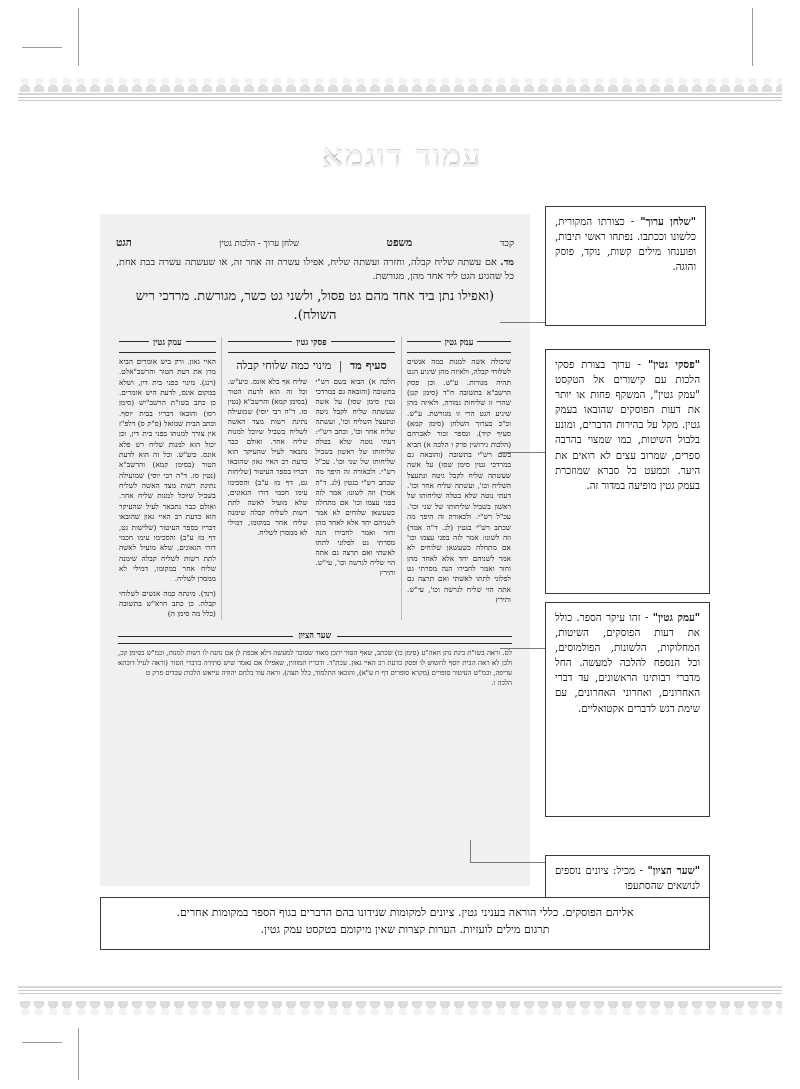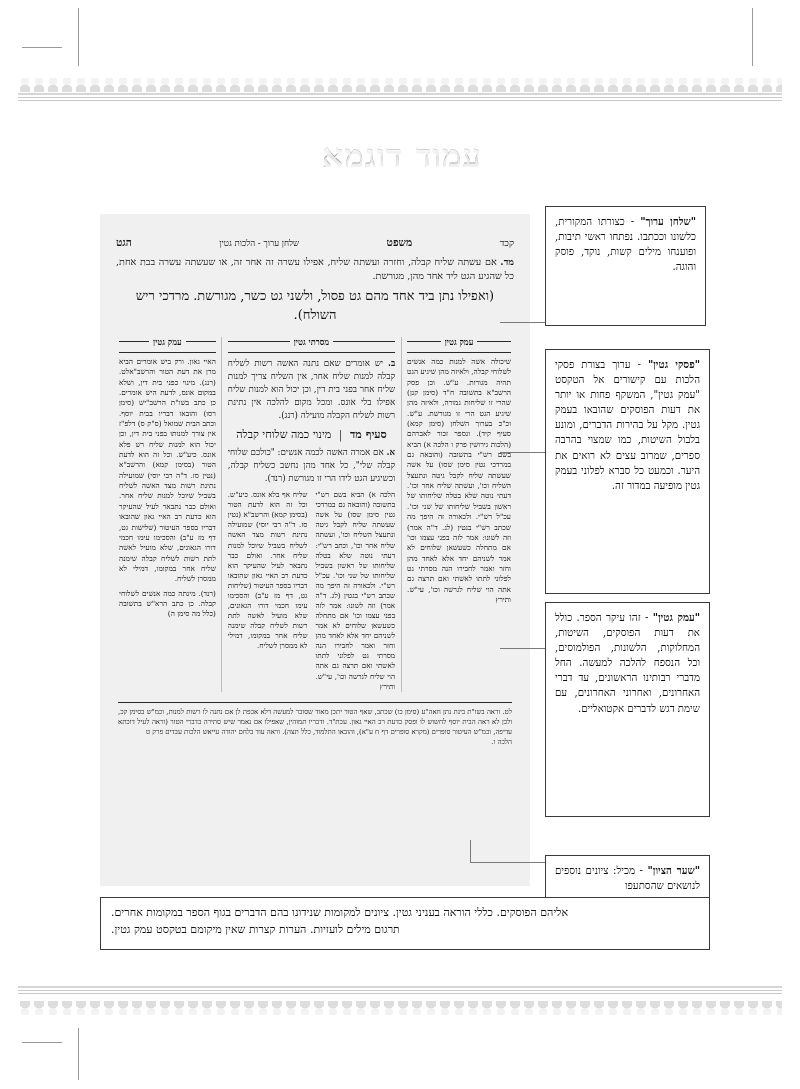--- a/index.html
+++ b/index.html
@@ -106,21 +106,21 @@
     font-family:"DejaVu Serif","Liberation Serif",serif;
     font-size:10.2px;line-height:1.48;color:#111;
     padding:7px 9px;box-sizing:border-box;
   }
   .callout b{font-weight:bold;}
   #callout-shulchan-aruch{left:545px;top:206px;width:161px;height:120px;}
   #callout-piskei-gitin{left:545px;top:349px;width:165px;height:245px;}
   #callout-omek-gitin{left:545px;top:602px;width:165px;height:215px;}
   #callout-shaar-hatziyun{left:545px;top:855px;width:165px;height:70px;border-bottom:none;}
   #callout-bottom{left:100px;top:897px;width:610px;height:53px;border:1px solid #3a3a3a;
-     text-align:left;font-size:11px;line-height:1.5;padding:7px 10px;}
+     text-align:center;font-size:11px;line-height:1.5;padding:7px 10px;}
 
   
   .leader{position:absolute;background:#7a7a7a;}
   .leader.h{height:1px;}
   .leader.v{width:1px;}
 </style>
 </head>
 <body>
 
 <div class="crop v" style="left:78px;top:8px;height:58px;"></div>
@@ -174,40 +174,32 @@
             <span class="rule"></span>
           </div>
         </div>
         <div class="micro">שיכולה אשה למנות כמה אנשים לשלוחי קבלה, ולאיזה מהן שיגיע הגט תהיה מגורות. ע"ש. וכן פסק הרשב"א בתשובה ח"ד (סימן קנן) שהרי זו שליחות גמורה, ולאיזה מהן שיגיע הגט הרי זו מגורשת. ע"ש. וכ"כ בערוך השלחן (סימן קמא) סעיף קיד). ונספר זכור לאברהם (הלכות גירושין פרק ו הלכה א) הביא בשם רש"י בתשובה (והובאה גם במרדכי גטין סימן שסו) על אשה שעשתה שליח לקבל גיטה ונתעצל השליח וכו', ועשתה שליח אחר וכו'. דעתי נוטה שלא בטלה שליחותו של ראשון בשביל שליחותו של שני וכו'. עכ"ל רש"י. ולכאורה זה היפך מה שכתב רש"י בגטין (לג. ד"ה אמר) וזה לשונו: אמר לזה בפני עצמו וכו' אם מתחלה כשעשאן שלוחים לא אמר לשניהם יחד אלא לאחד מהן וחזר ואמר לחבירו הנה מסרתי גט לפלוני לתתו לאשתי ואם תרצה גם אתה הוי שליח לגרשה וכו', עי"ש. ותירץ</div>
       </div>
 
       <div class="col mid">
         <div class="col-head-wrap">
           <div class="col-head">
             <span class="rule"></span>
-            <span>מסרתי גטין</span>
+            <span>פסקי גטין</span>
             <span class="rule"></span>
           </div>
         </div>
 
-        <div class="mid-main">
-          <b>ב.</b>
-          <span>יש אומרים שאם נתנה האשה רשות לשליח קבלה למנות שליח אחר, אין השליח צריך למנות שליח אחר בפני בית דין, וכן יכול הוא למנות שליח אפילו בלי אונס. ומכל מקום להלכה אין נתינת רשות לשליח הקבלה מועילה (רנג).</span>
-        </div>
 
         <div class="mid-seif">
           <b>סעיף מד</b>
           <span class="sep">|</span>
           <span>מינוי כמה שלוחי קבלה</span>
         </div>
 
-        <div class="mid-main">
-          <b>א.</b>
-          <span>אם אמרה האשה לכמה אנשים: "כולכם שלוחי קבלה שלי", כל אחד מהן נחשב כשליח קבלה, וכשיגיע הגט לידו הרי זו מגורשת (רנד).</span>
-        </div>
 
         <div class="subcols">
           <div class="sc">הלכה א) הביא בשם רש"י בתשובה (והובאה גם במרדכי גטין סימן שסו) על אשה שעשתה שליח לקבל גיטה ונתעצל השליח וכו', ועשתה שליח אחר וכו', וכתב רש"י: דעתי נוטה שלא בטלה שליחותו של ראשון בשביל שליחותו של שני וכו'. עכ"ל רש"י. ולכאורה זה היפך מה שכתב רש"י בגטין (לג. ד"ה אמר) וזה לשונו: אמר לזה בפני עצמו וכו' אם מתחלה כשעשאן שלוחים לא אמר לשניהם יחד אלא לאחד מהן וחזר ואמר לחבירו הנה מסרתי גט לפלוני לתתו לאשתי ואם תרצה גם אתה הוי שליח לגרשה וכו', עי"ש. ותירץ</div>
           <div class="sc">שליח אף בלא אונס. כיע"ש. וכל זה הוא לדעת הטור (בסימן קמא) והרשב"א (נטין סז. ד"ה רבי יוסי) שמועילה נתינת רשות מצד האשה לשליח בשביל שיוכל למנות שליח אחר. ואולם כבר נתבאר לעיל שהעיקר הוא כדעת רב האיי גאון שהובאו דבריו בספר העיטור (שליחות גט, דף מז ע"ב) והסכימו עימו חכמי דורו הגאונים, שלא מועיל לאשה לתת רשות לשליח קבלה שימנה שליח אחר במקומו, דמילי לא ממסרן לשליח.</div>
         </div>
       </div>
 
       <div class="col right">
         <div class="col-head-wrap">
           <div class="col-head">
@@ -216,20 +208,23 @@
             <span class="rule"></span>
           </div>
         </div>
         <div class="micro">האיי גאון. ורק ביש אומרים הביא מרן את דעת הטור והרשב"אלט. (רנג). מינוי כפני בית דין, ושלא במקום אונס, לדעת היש אומרים. כן כתב בשו"ת הרשב"יש (סימן רסו) והובאו דבריו בבית יוסף. וכתב הבית שמואל (ס"ק ס) דלפ"ז אין צורך למנותו בפני בית דין, וכן יכול הוא למנות שליח רש פלא אונס. כיע"ש. וכל זה הוא לדעת הטור (בסימן קמא) והרשב"א (נטין סז. ד"ה רבי יוסי) שמועילה נתינת רשות מצד האשה לשליח בשביל שיוכל למנות שליח אחר. ואולם כבר נתבאר לעיל שהעיקר הוא כדעת רב האיי גאון שהובאו דבריו בספר העיטור (שלישות גט, דף מז ע"ב) והסכימו עימו חכמי דורו הגאונים, שלא מועיל לאשה לתת רשות לשליח קבלה שימנה שליח אחר במקומו, דמילי לא ממסרן לשליח.</div>
         <div class="micro" style="margin-top:4px;">(רנד). מינתה כמה אנשים לשלוחי קבלה. כן כתב הרא"ש בתשובה (כלל מה סימן ה)</div>
       </div>
 
     </div>
 
     <div class="tziyun">
+      <div class="tziyun-head">
+        <span>שער הציון</span>
+      </div>
       <div class="tziyun-rule"></div>
       <div class="tziyun-body">
         <span>לט. וראה בשו"ת בינת נתן חאה"ע (סימן כו) שכתב, שאף הטור יתכן מאוד שסובר למעשה דלא אכפת לן אם נתנה לו רשות למנות, וכמ"ש בסימן קכ, ולכן לא ראה הבית יוסף לחשוש לו ופסק כדעת רב האיי גאון. עכת"ד. ודבריו תמוהין, שאפילו אם נאמר שיש סתירה בדברי הטור (וראה לעיל דוכתא עדיפה, וכמ"ש העיטור סופרים (מקרא סופרים דף ח ע"א), והובאו התלמוד, כלל תצה). וראה עוד בלחם יהודה עייאש הלכות עבדים פרק ט</span>
         <span class="last">הלכה ו.</span>
       </div>
     </div>
 
   </div>
 </div>
 
@@ -237,21 +232,21 @@
 <div class="leader h" style="left:500px;top:452px;width:46px;"></div>
 <div class="leader h" style="left:500px;top:648px;width:46px;"></div>
 <div class="leader h" style="left:470px;top:862px;width:76px;"></div>
 <div class="leader v" style="left:470px;top:840px;height:23px;"></div>
 
 <div class="callout" id="callout-shulchan-aruch">
   <b>"שלחן ערוך"</b><span> - </span><span>כצורתו המקורית, כלשונו וככתבו. נפתחו ראשי תיבות, ופוענחו מילים קשות, נוקד, פוסק והוגה.</span>
 </div>
 
 <div class="callout" id="callout-piskei-gitin">
-  <b>"פסקי גטין"</b><span> - </span><span>ערוך בצורת פסקי הלכות עם קישורים אל הטקסט "עמק גטין", המשקף פחות או יותר את דעות הפוסקים שהובאו בעמק גטין. מקל על בהירות הדברים, ומונע בלבול השיטות, כמו שמצוי בהרבה ספרים, שמרוב עצים לא רואים את היער. וכמעט כל סברא לפלוני בעמק גטין מופיעה במדור זה.</span>
+  <b>"פסקי גטין"</b><span> - </span><span>ערוך בצורת פסקי הלכות עם קישורים אל הטקסט "עמק גטין", המשקף פחות או יותר את דעות הפוסקים שהובאו בעמק גטין. מקל על בהירות הדברים, ומונע בלבול השיטות, כמו שמצוי בהרבה ספרים, שמרוב עצים לא רואים את היער. וכמעט כל סברא שמוזכרת בעמק גטין מופיעה במדור זה.</span>
 </div>
 
 <div class="callout" id="callout-omek-gitin">
   <b>"עמק גטין"</b><span> - </span><span>זהו עיקר הספר. כולל את דעות הפוסקים, השיטות, המחלוקות, הלשונות, הפולמוסים, וכל הנספח להלכה למעשה. החל מדברי רבותינו הראשונים, עד דברי האחרונים, ואחרוני האחרונים, עם שימת דגש לדברים אקטואליים.</span>
 </div>
 
 <div class="callout" id="callout-shaar-hatziyun">
   <b>"שער הציון"</b><span> - </span><span>מכיל: ציונים נוספים לנושאים שהסתעפו</span>
 </div>
 

